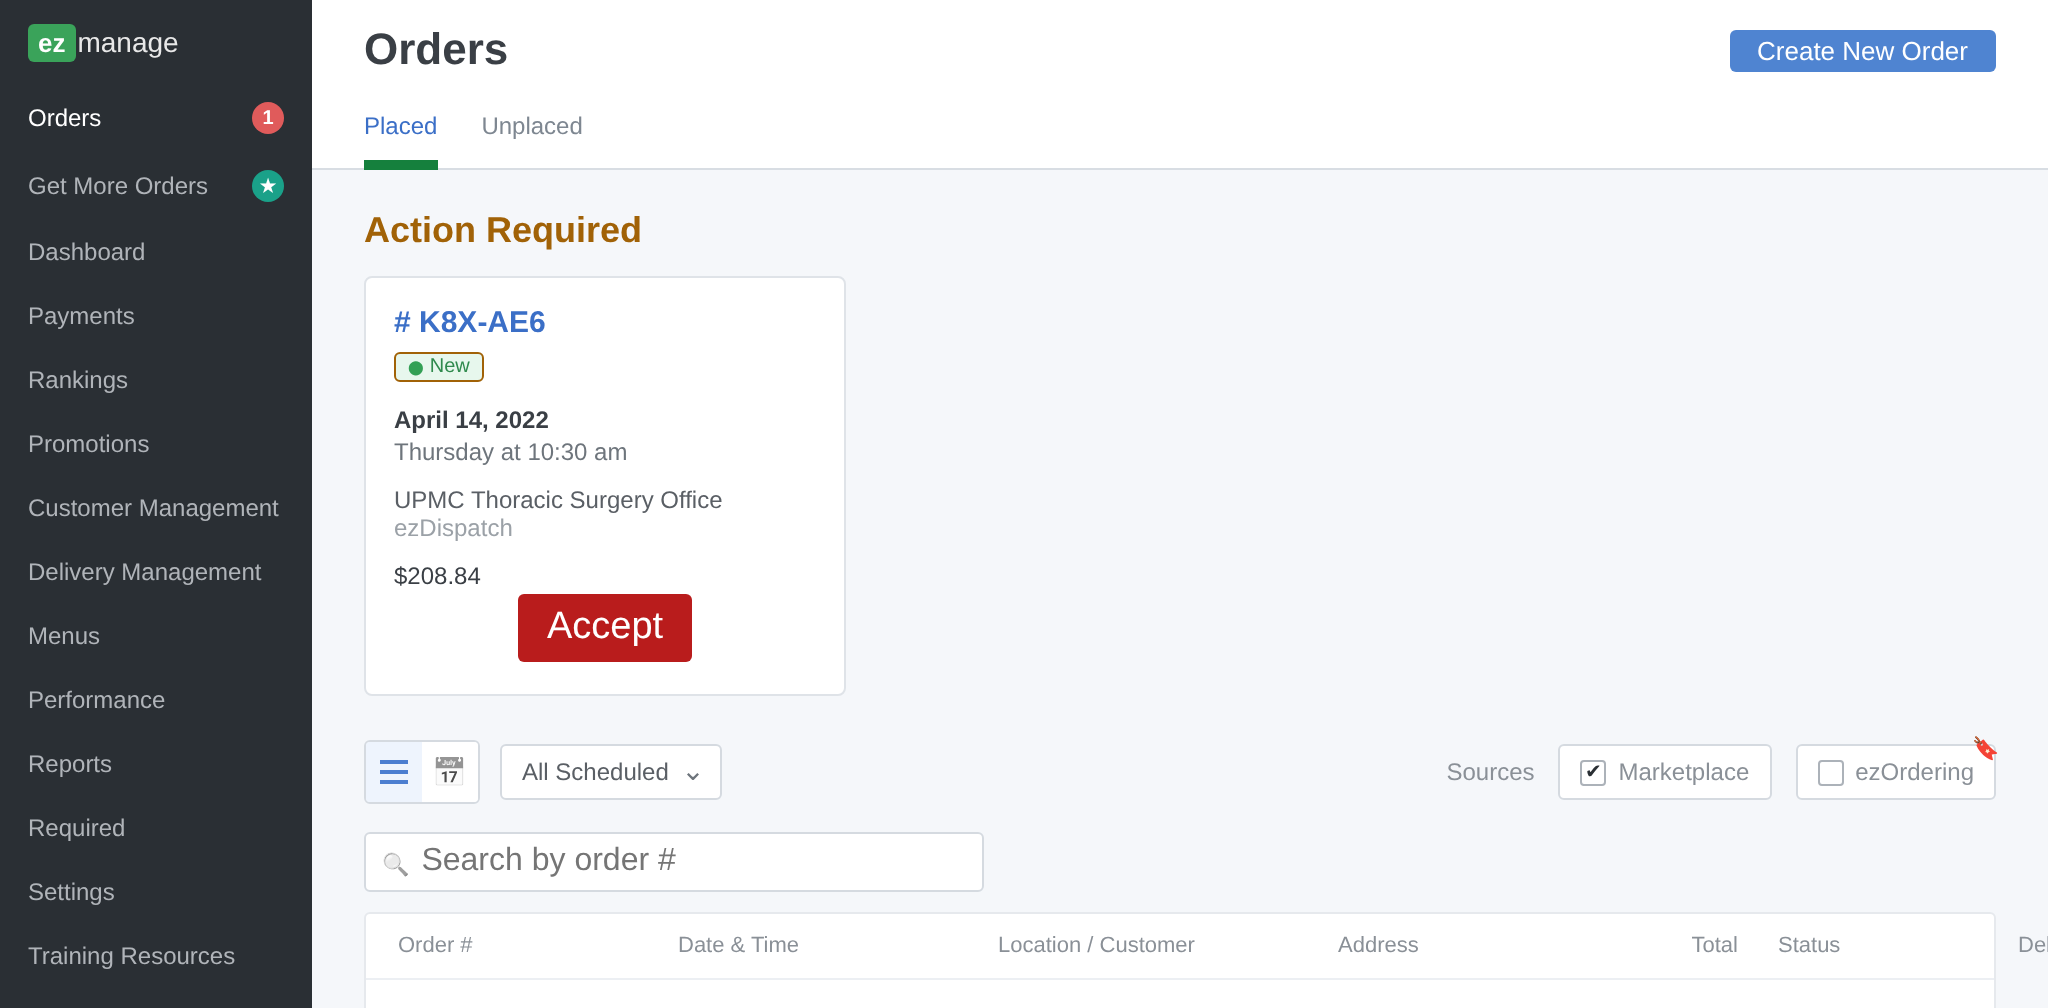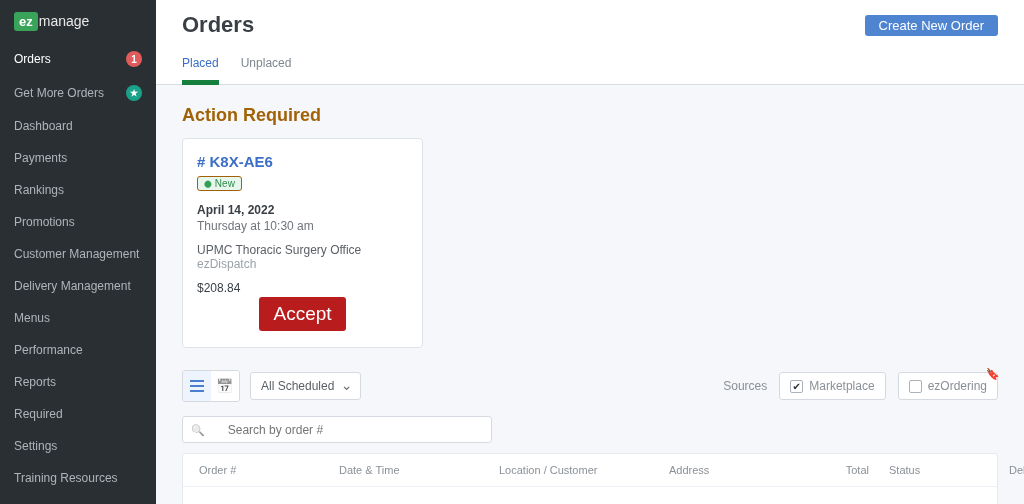--- a/index.html
+++ b/index.html
@@ -54,21 +54,21 @@
   .select::after { content:"⌄"; position:absolute; right:8px; top:4px; color:#6e757c; font-size:14px; }
 
   .tool-right { display:flex; align-items:center; gap:12px; font-size:12px; color:#8a9097; }
   .chk-wrap { border:1px solid #d5dae0; border-radius:3px; padding:6px 10px; display:flex; align-items:center; gap:6px; background:#fff; cursor:pointer; position:relative; }
   .chk { width:13px; height:13px; border:1px solid #acb2b9; border-radius:2px; display:inline-flex; align-items:center; justify-content:center; font-size:10px; }
   .chk.checked { color:#2a2f34; }
   .chk.checked::before { content:"✔"; }
   .bookmark { position:absolute; right:-3px; top:-5px; color:#e79b2f; font-size:11px; }
 
   .search { margin-top:14px; width:310px; border:1px solid #d5dae0; border-radius:3px; background:#fff; display:flex; align-items:center; padding:5px 8px; gap:6px; }
-  .search input { border:none; outline:none; font-size:12px; width:100%; color:#ec4899;margin-left:17px; }
+  .search input { border:none; outline:none; font-size:16px; width:100%; color:#ec4899; }
   .search-icon::before { content:"🔍"; font-size:11px; filter:grayscale(1); opacity:.6; }
 
   .table { width:100%; margin-top:10px; border:1px solid #e6e9ed; background:#fff; border-radius:3px; font-size:12px; }
   .thead, .trow { display:grid; grid-template-columns: 140px 160px 170px 120px 100px 120px 120px; align-items:flex-start; }
   .thead { color:#8a9097; padding:10px 16px; border-bottom:1px solid #eceff3; font-size:11px; }
   .trow { padding:12px 16px; }
   .ralign { text-align:right; padding-right:20px; }
 </style>
 </head>
 <body>

